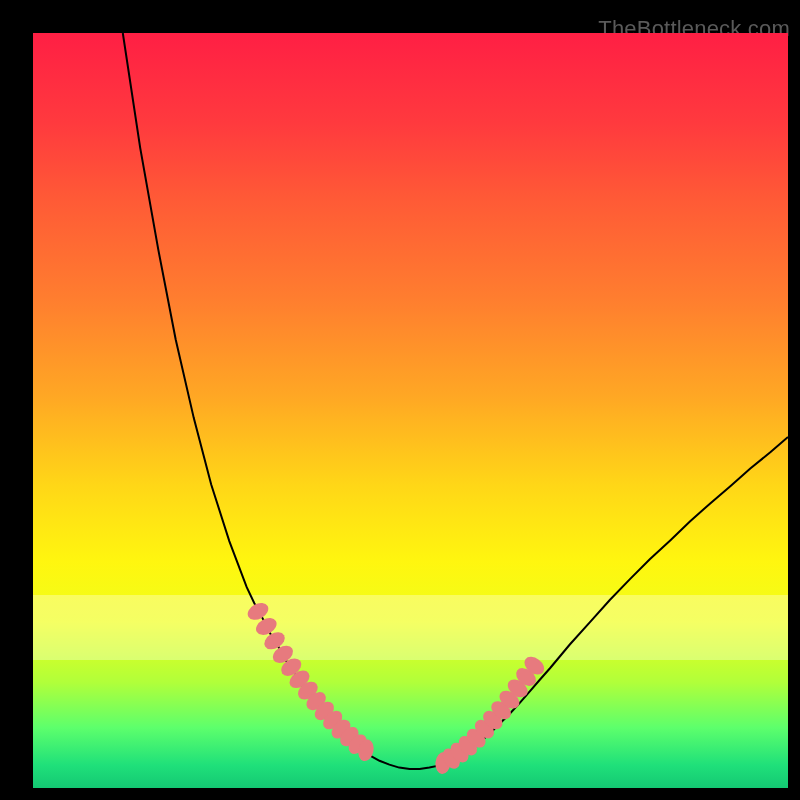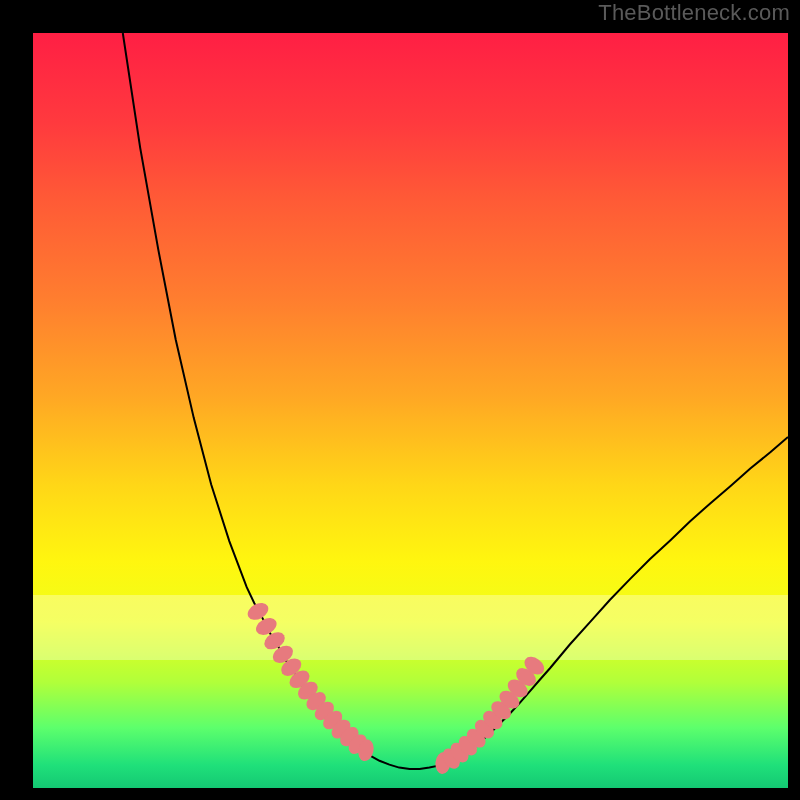--- a/index.html
+++ b/index.html
@@ -11,21 +11,21 @@
     font-family: Arial, Helvetica, sans-serif;
   }
   .frame {
     width: 800px;
     height: 800px;
     background: #000000;
     position: relative;
   }
   .credit {
     position: absolute;
-    top: 0;
+    top: 16px;
     right: 10px;
     color: #5a5a5a;
     font-size: 22px;
     font-weight: 500;
     letter-spacing: 0.2px;
   }
   .plot-area {
     position: absolute;
     left: 33px;
     top: 33px;

